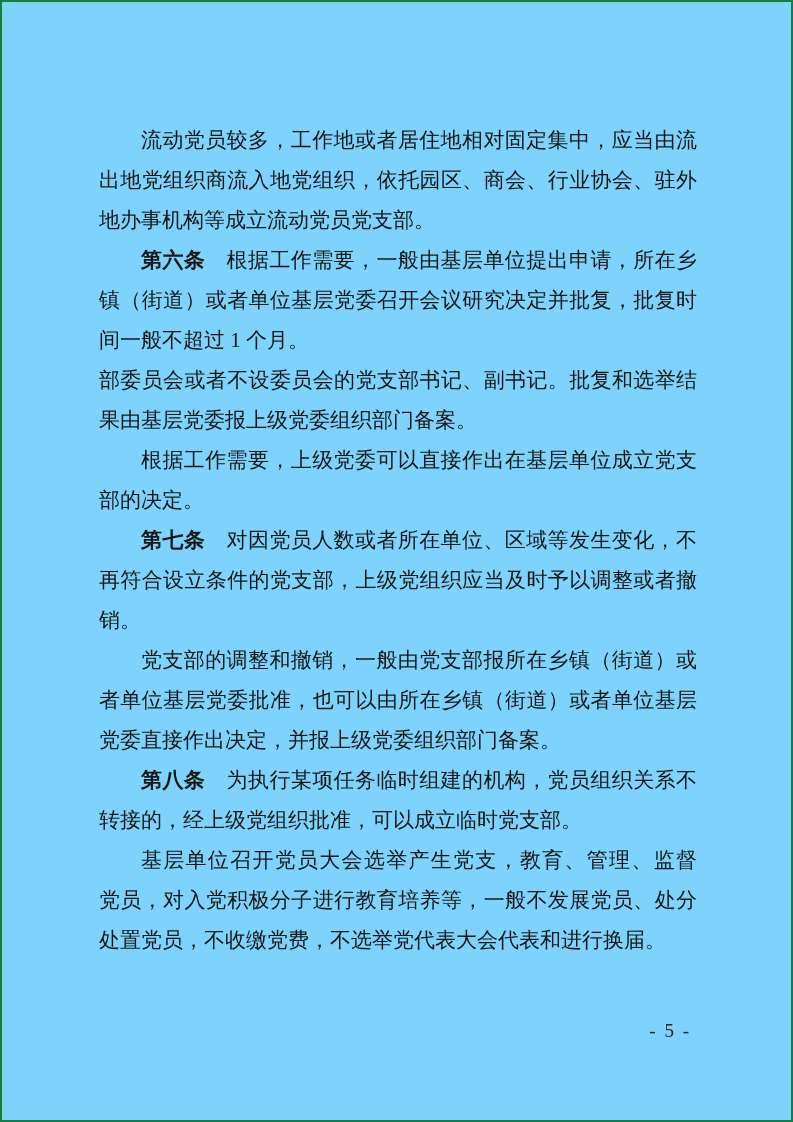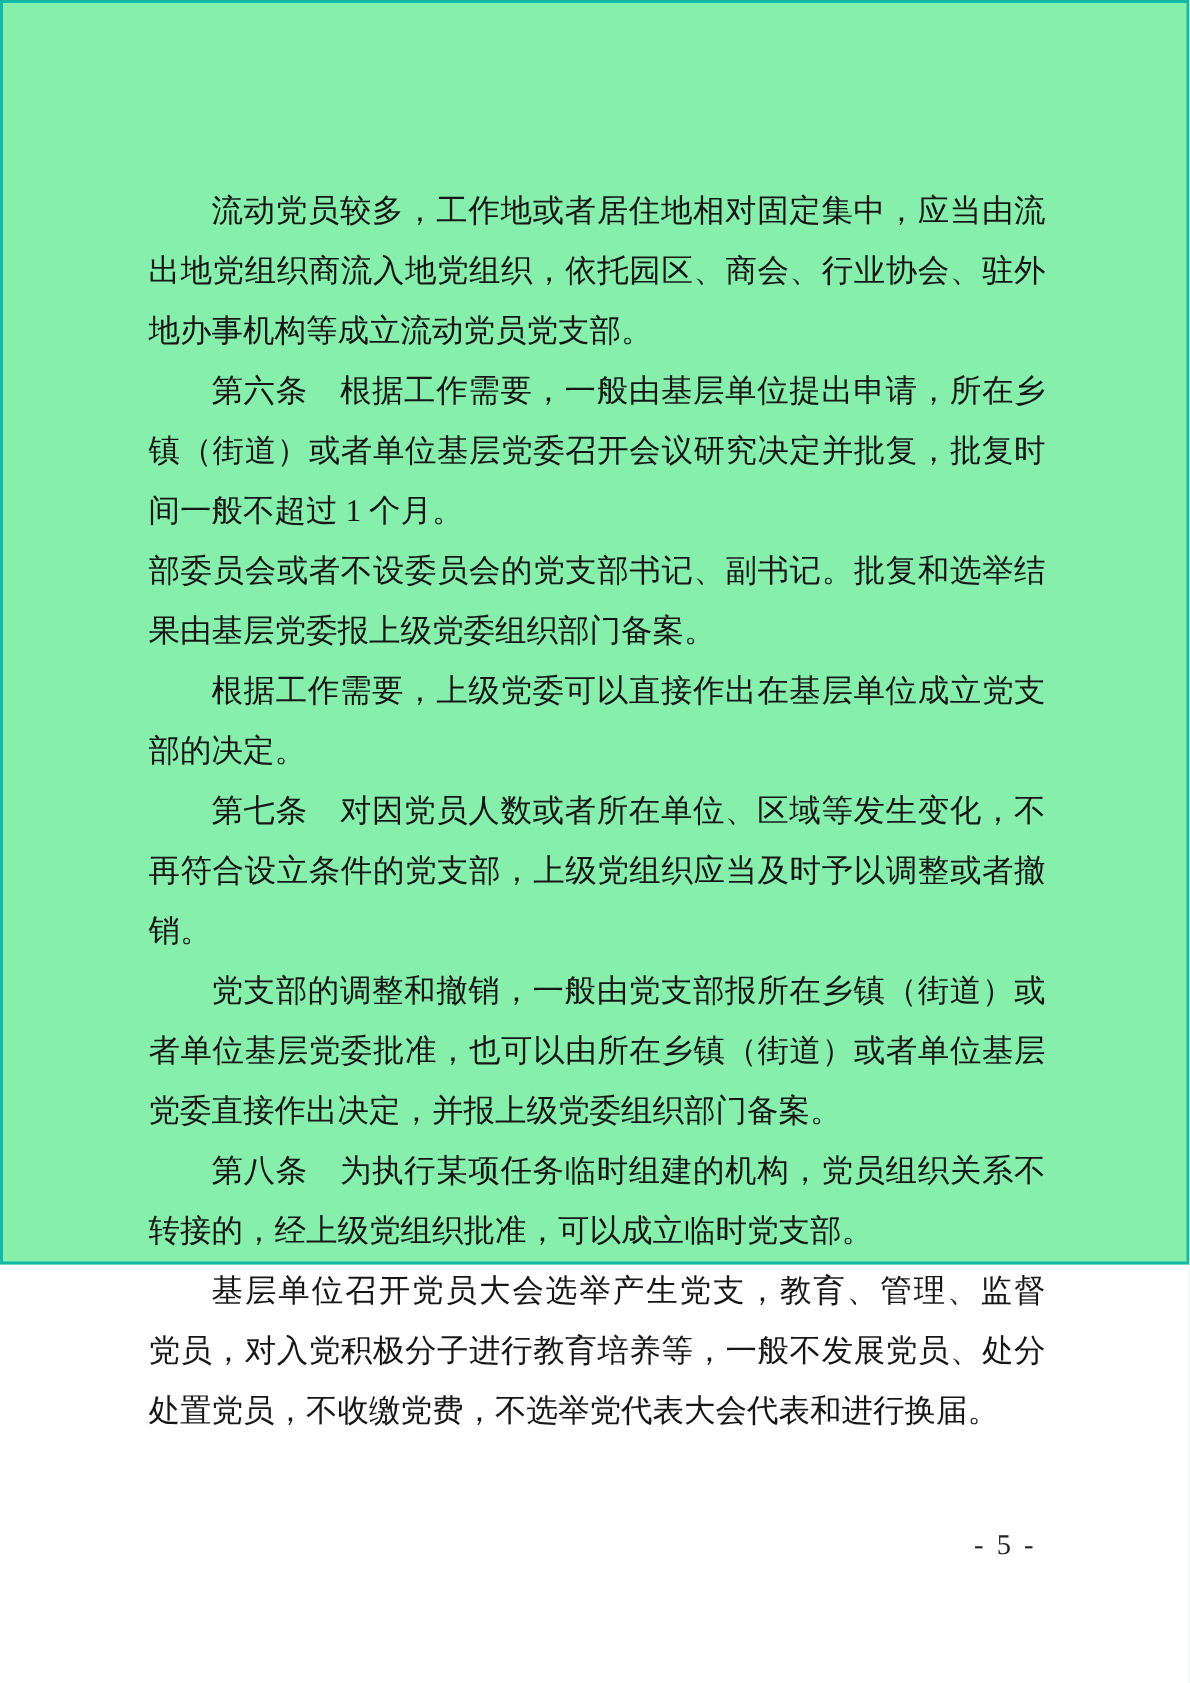--- a/index.html
+++ b/index.html
@@ -11,24 +11,24 @@
     width: 793px;
     height: 1122px;
     position: relative;
     font-family: "Liberation Serif", "DejaVu Serif", serif;
     color: #161616;
     overflow: hidden;
   }
   .page {
     position: absolute;
     left: 0; top: 0;
-    width: 793px; height: 843px;
+    width: 793px; height: 1122px;
     box-sizing: border-box;
-    background: #86efac;
-    border: 2px solid #14b8a6;
+    background: #7dd3fc;
+    border: 2px solid #15803d;
   }
   .textblock {
     position: absolute;
     left: 97px;
     top: 118px;
     width: 598px;
   }
   .line {
     height: 40px;
     line-height: 40px;
@@ -38,21 +38,21 @@
     white-space: normal;
   }
   .line.end {
     text-align-last: left;
     font-family: Liberation Serif, serif;
   }
   .line.indent {
     padding-left: 42px;
   }
   .bold {
-    font-weight: normal;
+    font-weight: bold;
   }
   .pagenum {
     position: absolute;
     top: 1016px;
     right: 100px;
     font-size: 19px;
     line-height: 26px;
     letter-spacing: 2px;
     color: #222222;
   }

